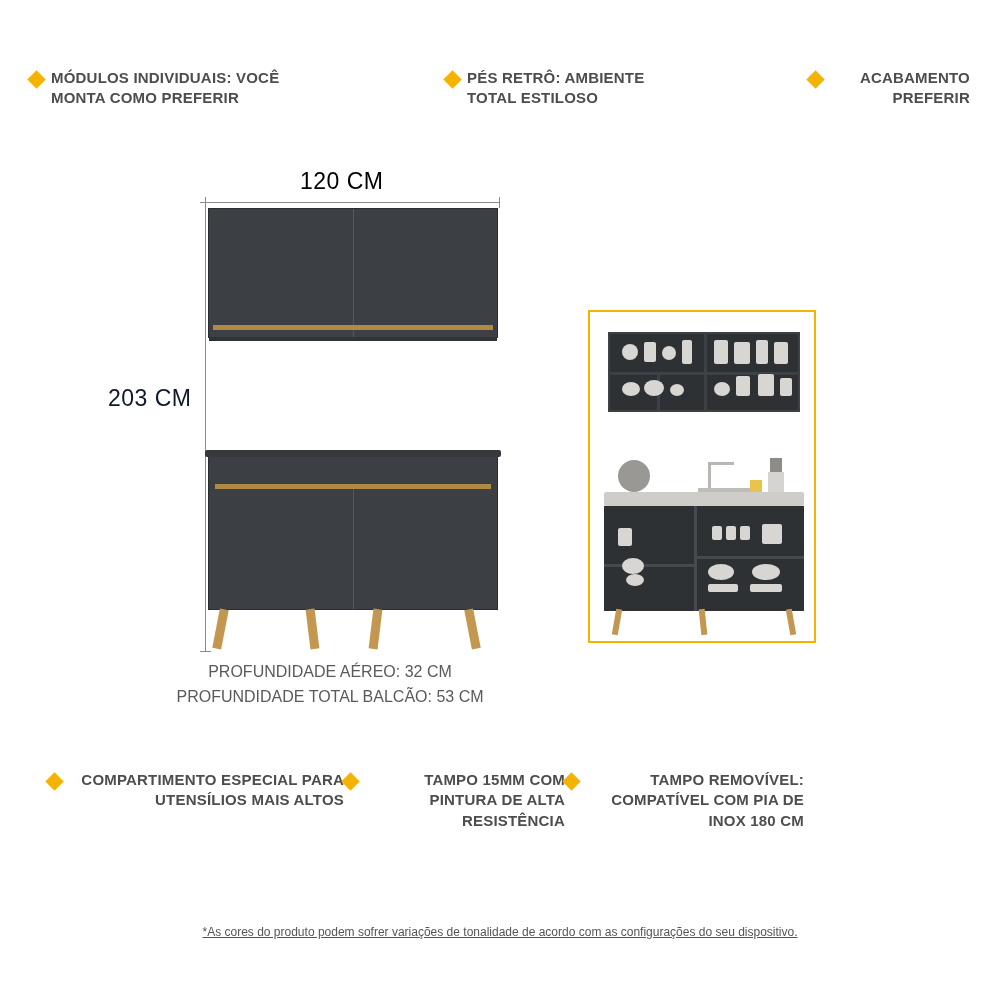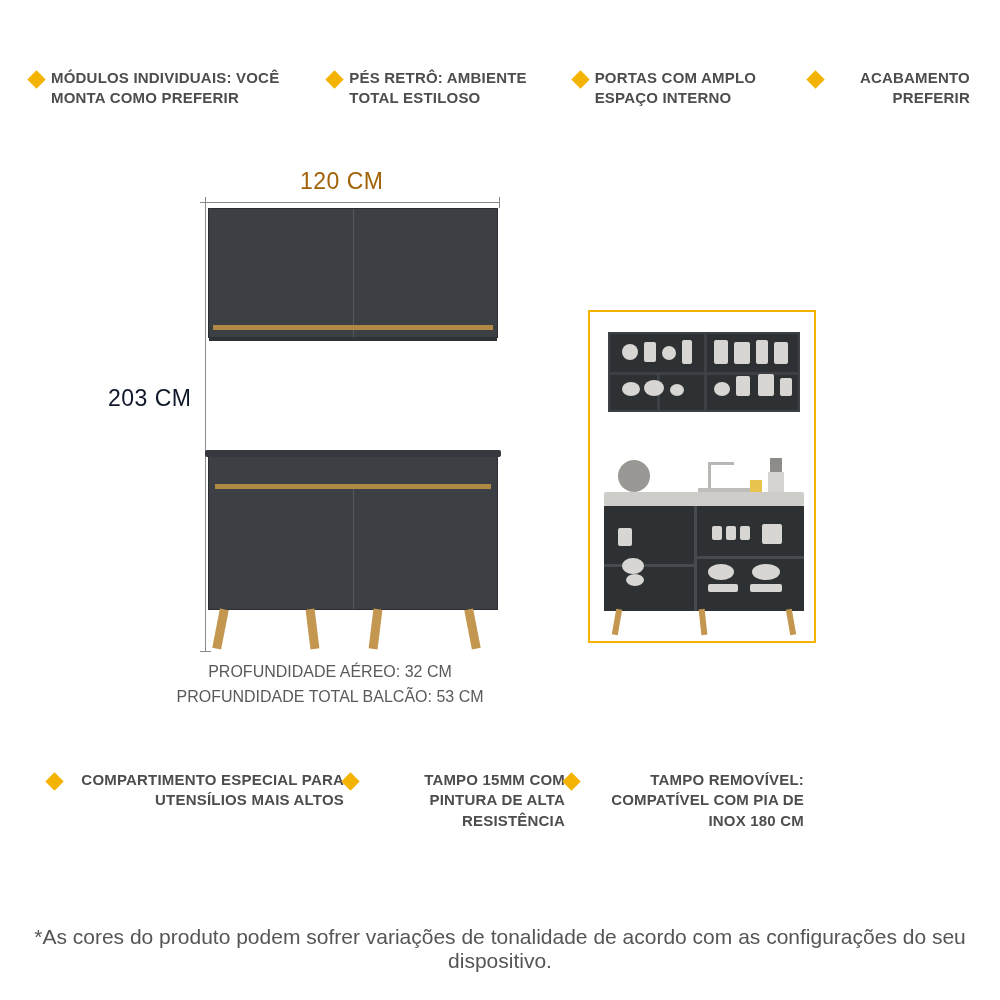--- a/index.html
+++ b/index.html
@@ -59,21 +59,21 @@
     left: 90px;
     width: 480px;
     height: 560px;
   }
 
   .dim-top-label {
     position: absolute;
     top: 8px;
     left: 210px;
     font-size: 23px;
-    color: #a16207;
+    color: #000000;
     letter-spacing: .5px;
   }
   
   .dim-h-line {
     position: absolute;
     top: 42px;
     left: 115px;
     width: 295px;
     height: 1px;
     background: #8a8a8a;
@@ -313,39 +313,36 @@
   .fb-1 { width: 275px; }
   .fb-2 { width: 200px; }
   .fb-3 { width: 218px; }
 
   .disclaimer {
     position: absolute;
     top: 925px;
     left: 0;
     width: 1000px;
     text-align: center;
-    font-size: 21px;
+    font-size: 12px;
     color: #555;
+    text-decoration: underline;
   }
 </style>
 </head>
 <body>
 
 <div class="features-top">
   <div class="feature">
     <span class="diamond"></span>
     <span class="feature-text ft-1">MÓDULOS INDIVIDUAIS: VOCÊ MONTA COMO PREFERIR</span>
   </div>
   <div class="feature">
     <span class="diamond"></span>
     <span class="feature-text ft-2">PÉS RETRÔ: AMBIENTE TOTAL ESTILOSO</span>
-  </div>
-  <div class="feature">
-    <span class="diamond"></span>
-    <span class="feature-text ft-3">PORTAS COM AMPLO ESPAÇO INTERNO</span>
   </div>
   <div class="feature">
     <span class="diamond"></span>
     <span class="feature-text ft-4 align-right">ACABAMENTO PREFERIR</span>
   </div>
 </div>
 
 <div class="diagram">
 
   <div class="dim-top-label">120 CM</div>

